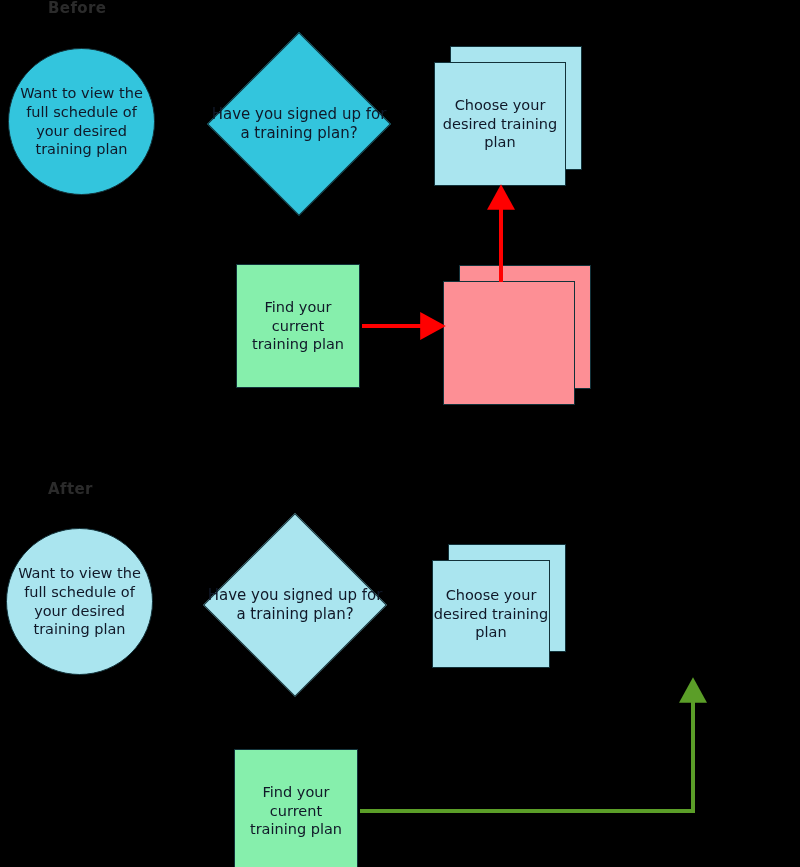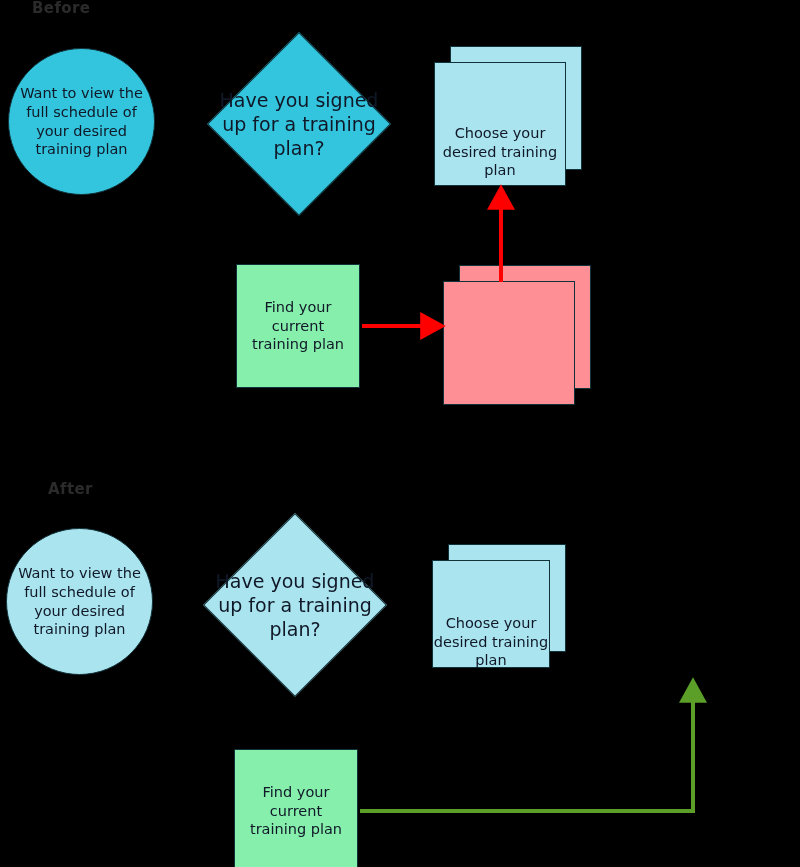--- a/index.html
+++ b/index.html
@@ -28,21 +28,21 @@
     position: absolute;
     color: #2b2b2b;
     font-size: 15px;
     font-weight: 700;
     letter-spacing: 0.4px;
     font-family: "DejaVu Sans", "Liberation Sans", sans-serif;
     white-space: nowrap;
     line-height: 1;
     user-select: none;
   }
-  #title-before { left: 32px; top: 1px; }
+  #title-before { left: 48px; top: 1px; }
   #title-after  { left: 48px; top: 482px; }
 
   
   .node {
     position: absolute;
     box-sizing: border-box;
     display: flex;
     align-items: center;
     justify-content: center;
     text-align: center;
@@ -77,21 +77,21 @@
     border: 1.6px solid #12323a;
     z-index: 1;
   }
   .diamond-shape.dark  { background: #33c5dd; }
   .diamond-shape.light { background: #aae5ef; }
   .diamond-wrap .label {
     position: relative;
     z-index: 4;
     text-align: center;
     color: #101828;
-    font-size: 19px;
+    font-size: 15px;
     line-height: 1.28;
     font-family: "DejaVu Sans", "Liberation Sans", sans-serif;
   }
 
   
   .rect {
     border: 1.6px solid #12323a;
   }
   .rect.light { background: #86efac; }
 
@@ -112,21 +112,20 @@
     position: absolute;
     z-index: 5;
     display: flex;
     align-items: center;
     justify-content: center;
     text-align: center;
     color: #101828;
     font-size: 14.5px;
     line-height: 1.28;
     font-family: "DejaVu Sans", "Liberation Sans", sans-serif;
-    margin-top: 28px;
   }
 
   
   #connectors {
     position: absolute;
     left: 0; top: 0;
     width: 800px;
     height: 867px;
     pointer-events: none;
     z-index: 6;

